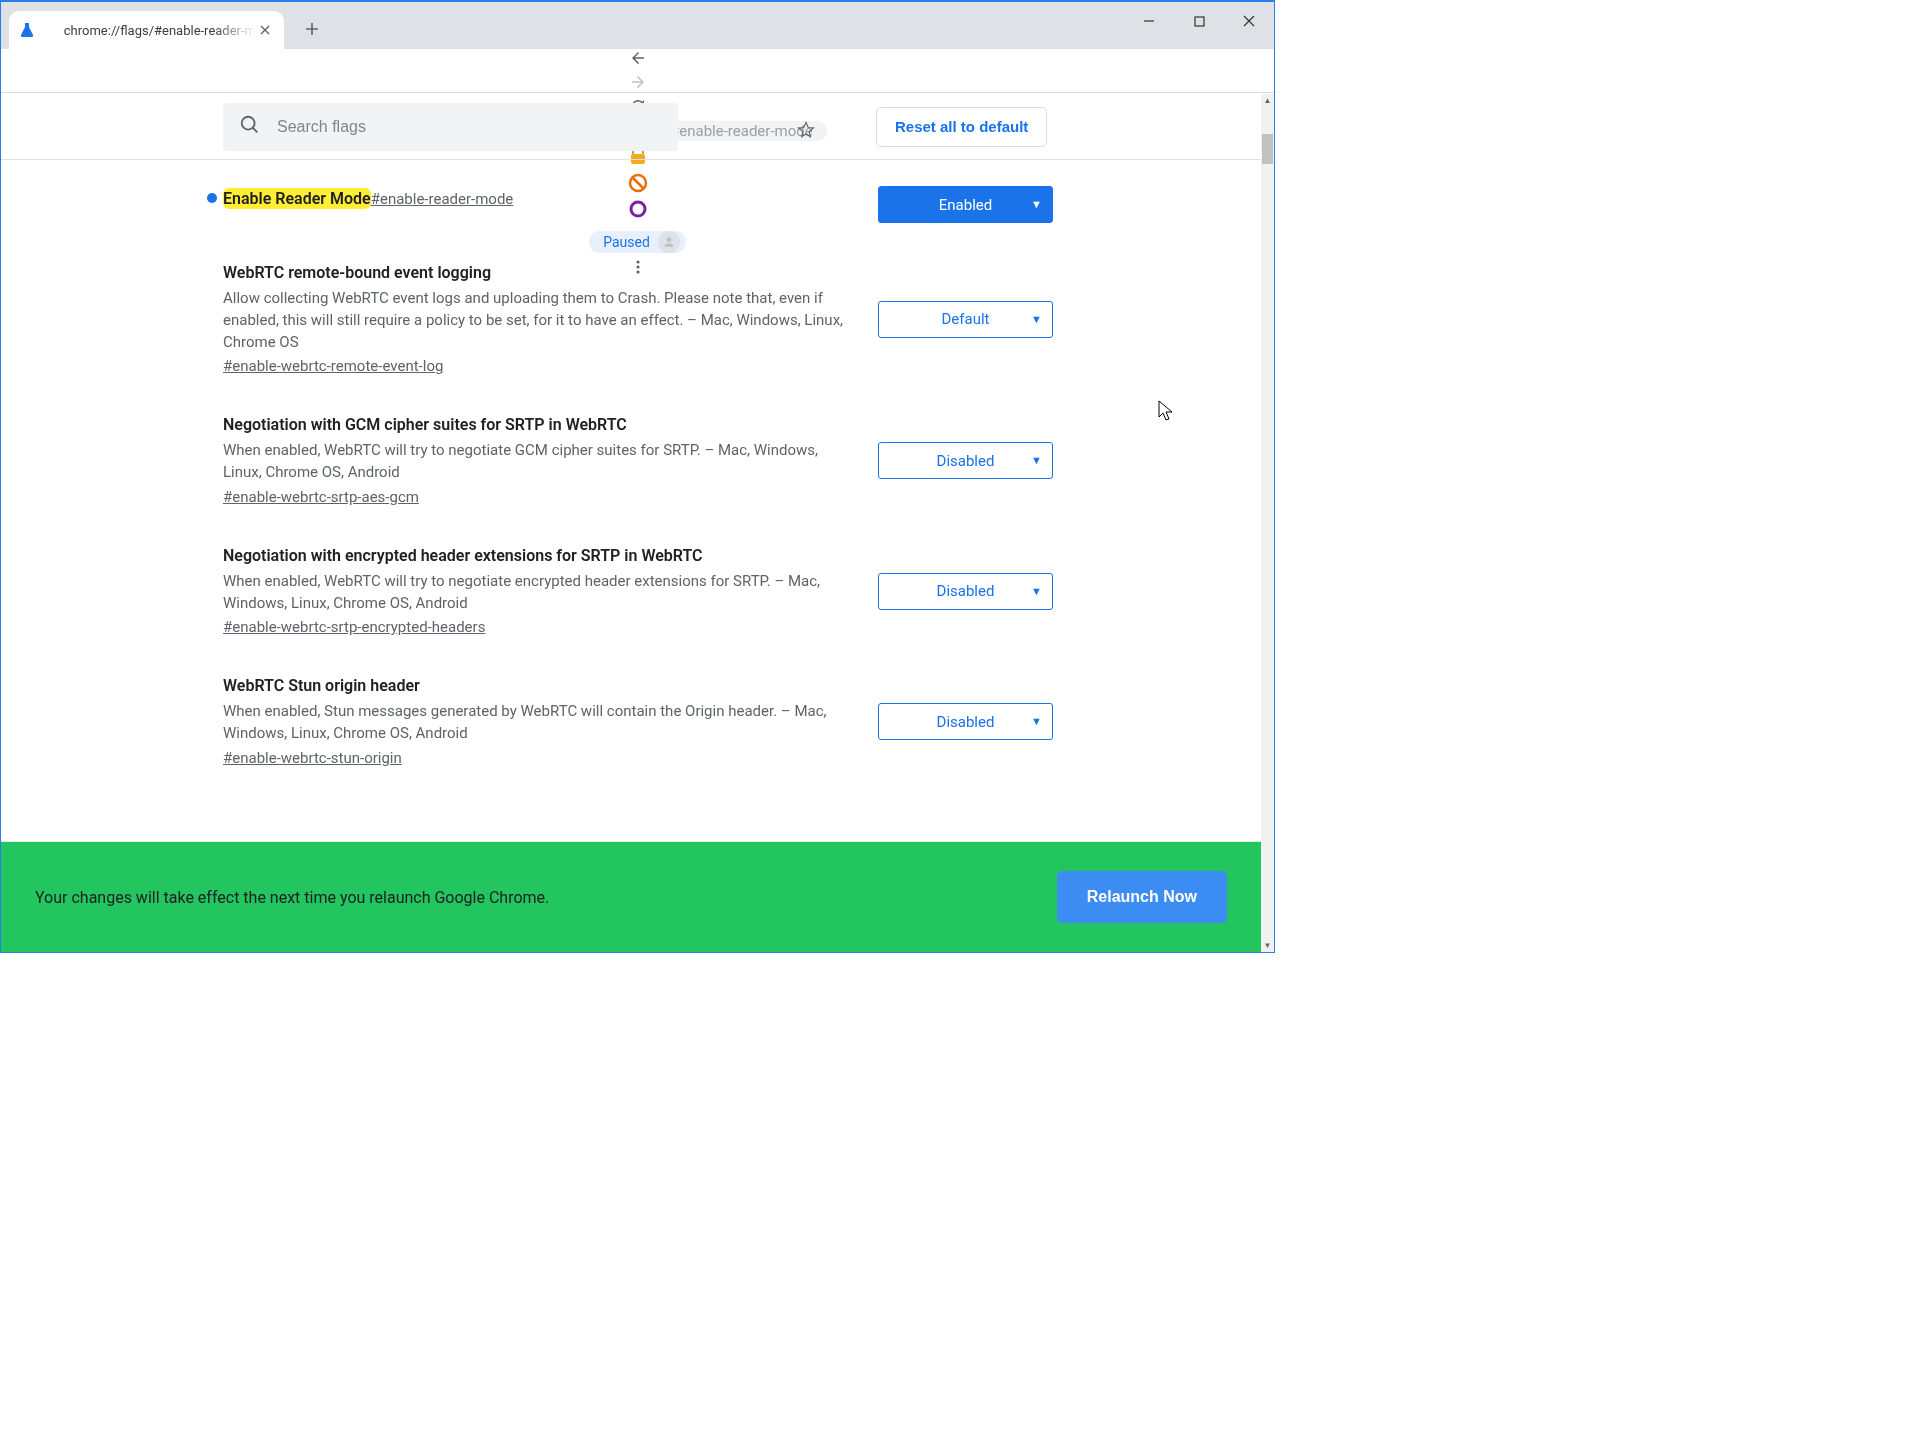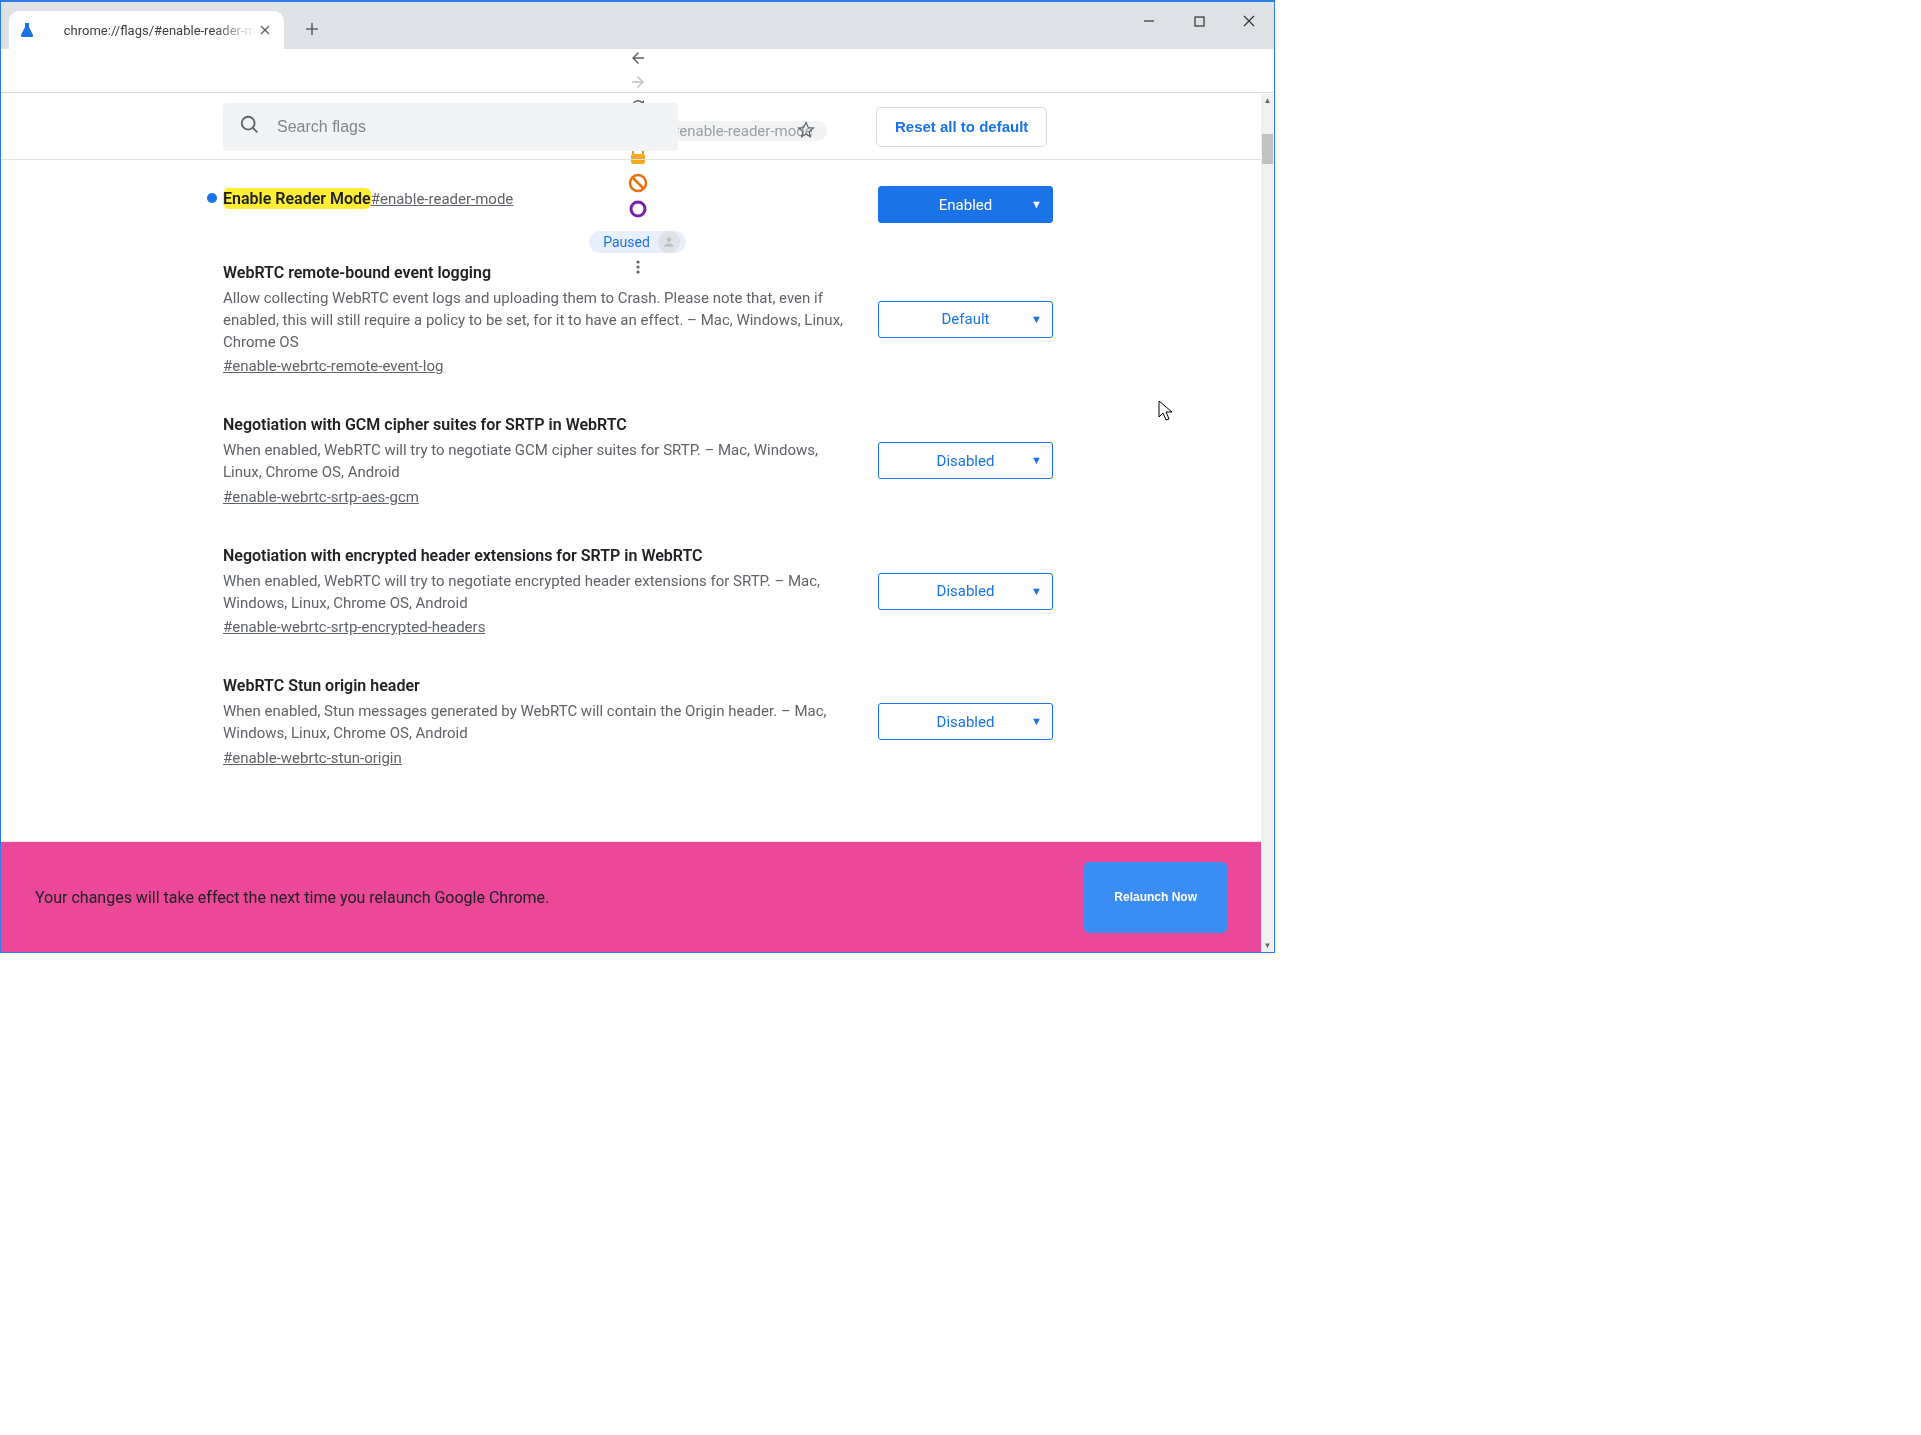--- a/index.html
+++ b/index.html
@@ -295,38 +295,38 @@
     left:1px; width:11px;
     top:40px; height:30px;
     background:#c1c1c1;
     cursor:pointer;
   }
   
   .relaunch-bar {
     position:absolute;
     left:0; right:13px; bottom:0;
     height:111px;
-    background:#ec4899;
+    background:#22c55e;
     border-top:1px solid #e6e6e6;
     display:flex;
     align-items:center;
     padding: 16px 34px;
     justify-content:space-between;
     margin-top:33px;
   }
   .relaunch-bar .msg {
     font-size:16px;
     color:#202124;
   }
   .relaunch-btn {
-    height:71px;
+    height:52px;
     padding: 0 30px;
     background:#3b8cf3;
     color:#fff;
-    font-size:12px;
+    font-size:16px;
     font-weight:600;
     border:none;
     border-radius:5px;
     cursor:pointer;
     display:flex;align-items:center;
   }
   
   .cursor {
     position:absolute;
     left:1157px; top:398px;

